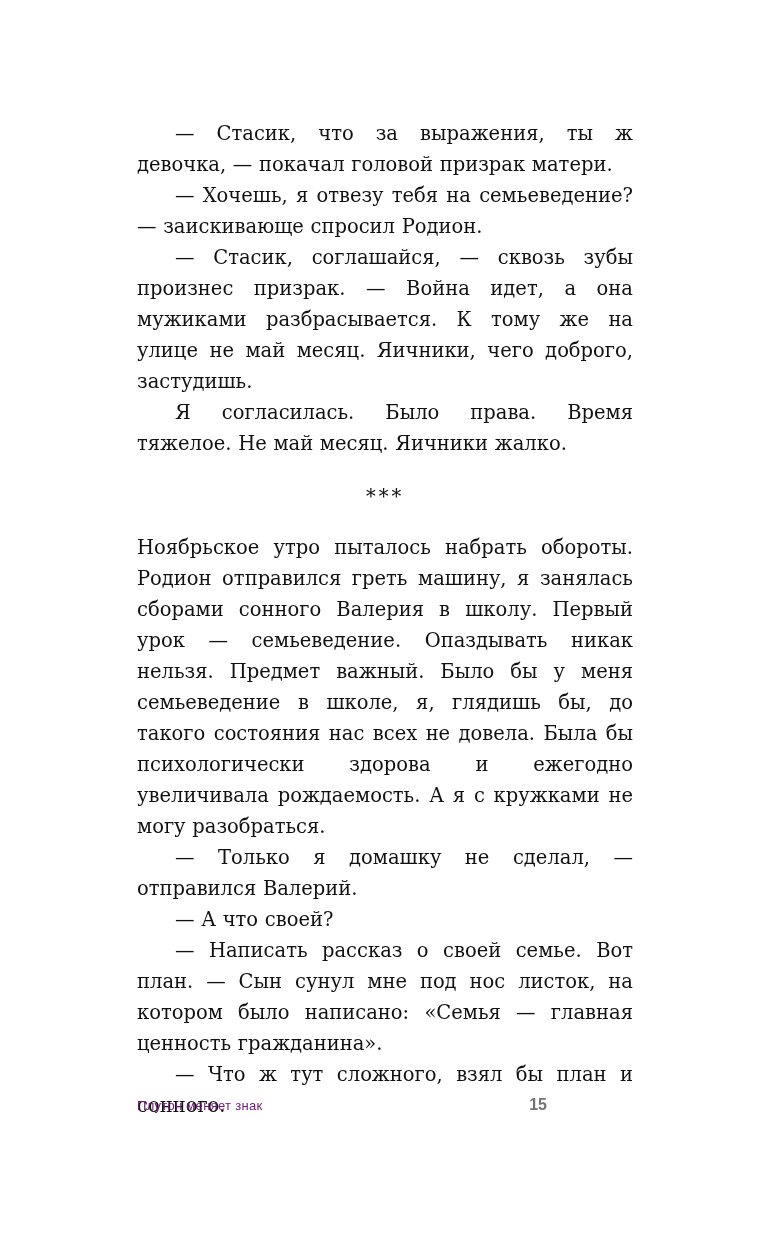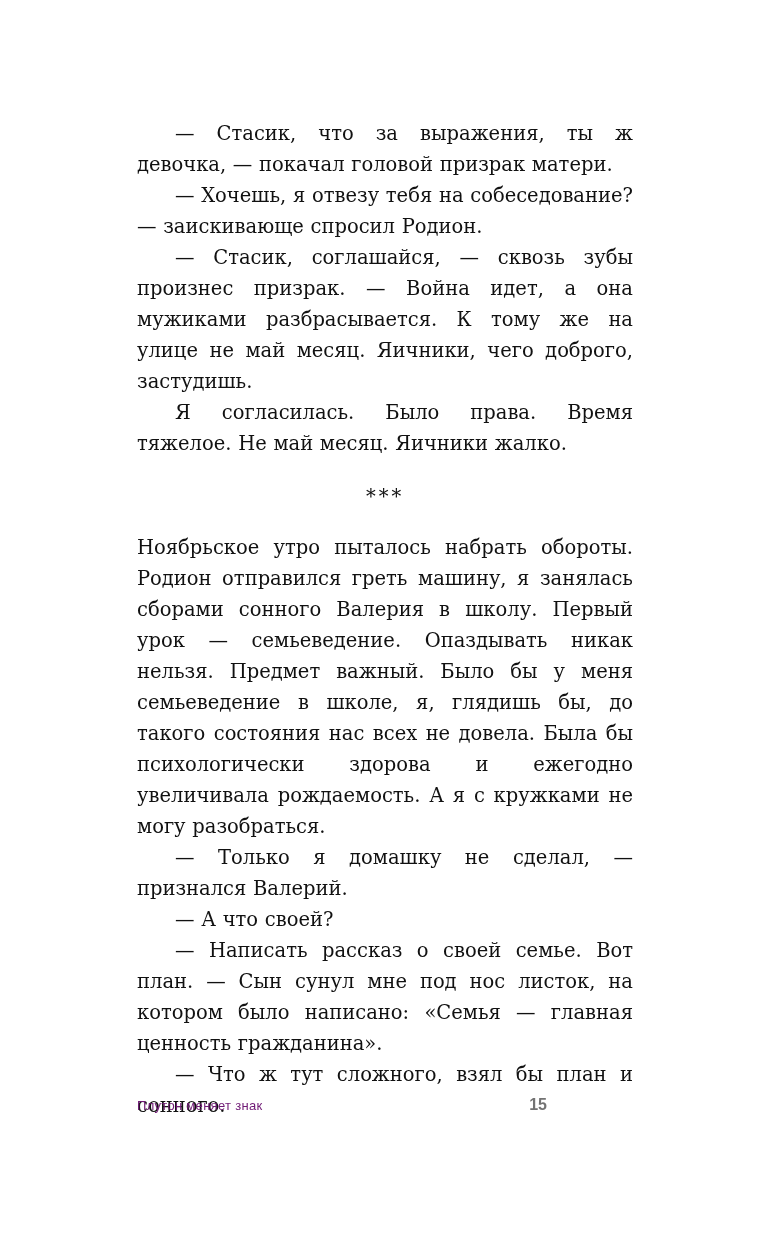--- a/index.html
+++ b/index.html
@@ -65,26 +65,26 @@
     color: #737373;
   }
 </style>
 </head>
 <body>
 
 <div class="page">
 
   <div class="text-block">
     <p>— Стасик, что за выражения, ты ж девочка, — покачал головой призрак матери.</p>
-    <p>— Хочешь, я отвезу тебя на собеседование? — заискивающе спросил Родион.</p>
+    <p>— Хочешь, я отвезу тебя на семьеведение? — заискивающе спросил Родион.</p>
     <p>— Стасик, соглашайся, — сквозь зубы произнес призрак. — Война идет, а она мужиками разбрасывается. К тому же на улице не май месяц. Яичники, чего доброго, застудишь.</p>
     <p>Я согласилась. Было права. Время тяжелое. Не май месяц. Яичники жалко.</p>
     <p class="separator">***</p>
     <p class="no-indent">Ноябрьское утро пыталось набрать обороты. Родион отправился греть машину, я занялась сборами сонного Валерия в школу. Первый урок — семьеведение. Опаздывать никак нельзя. Предмет важный. Было бы у меня семьеведение в школе, я, глядишь бы, до такого состояния нас всех не довела. Была бы психологически здорова и ежегодно увеличивала рождаемость. А я с кружками не могу разобраться.</p>
-    <p>— Только я домашку не сделал, — признался Валерий.</p>
+    <p>— Только я домашку не сделал, — отправился Валерий.</p>
     <p>— А что своей?</p>
     <p>— Написать рассказ о своей семье. Вот план. — Сын сунул мне под нос листок, на котором было написано: «Семья — главная ценность гражданина».</p>
     <p>— Что ж тут сложного, взял бы план и сонного.</p>
   </div>
 
   <div class="footer">
     <span class="running-title">Плутон меняет знак</span>
     <span class="page-number">15</span>
   </div>
 

